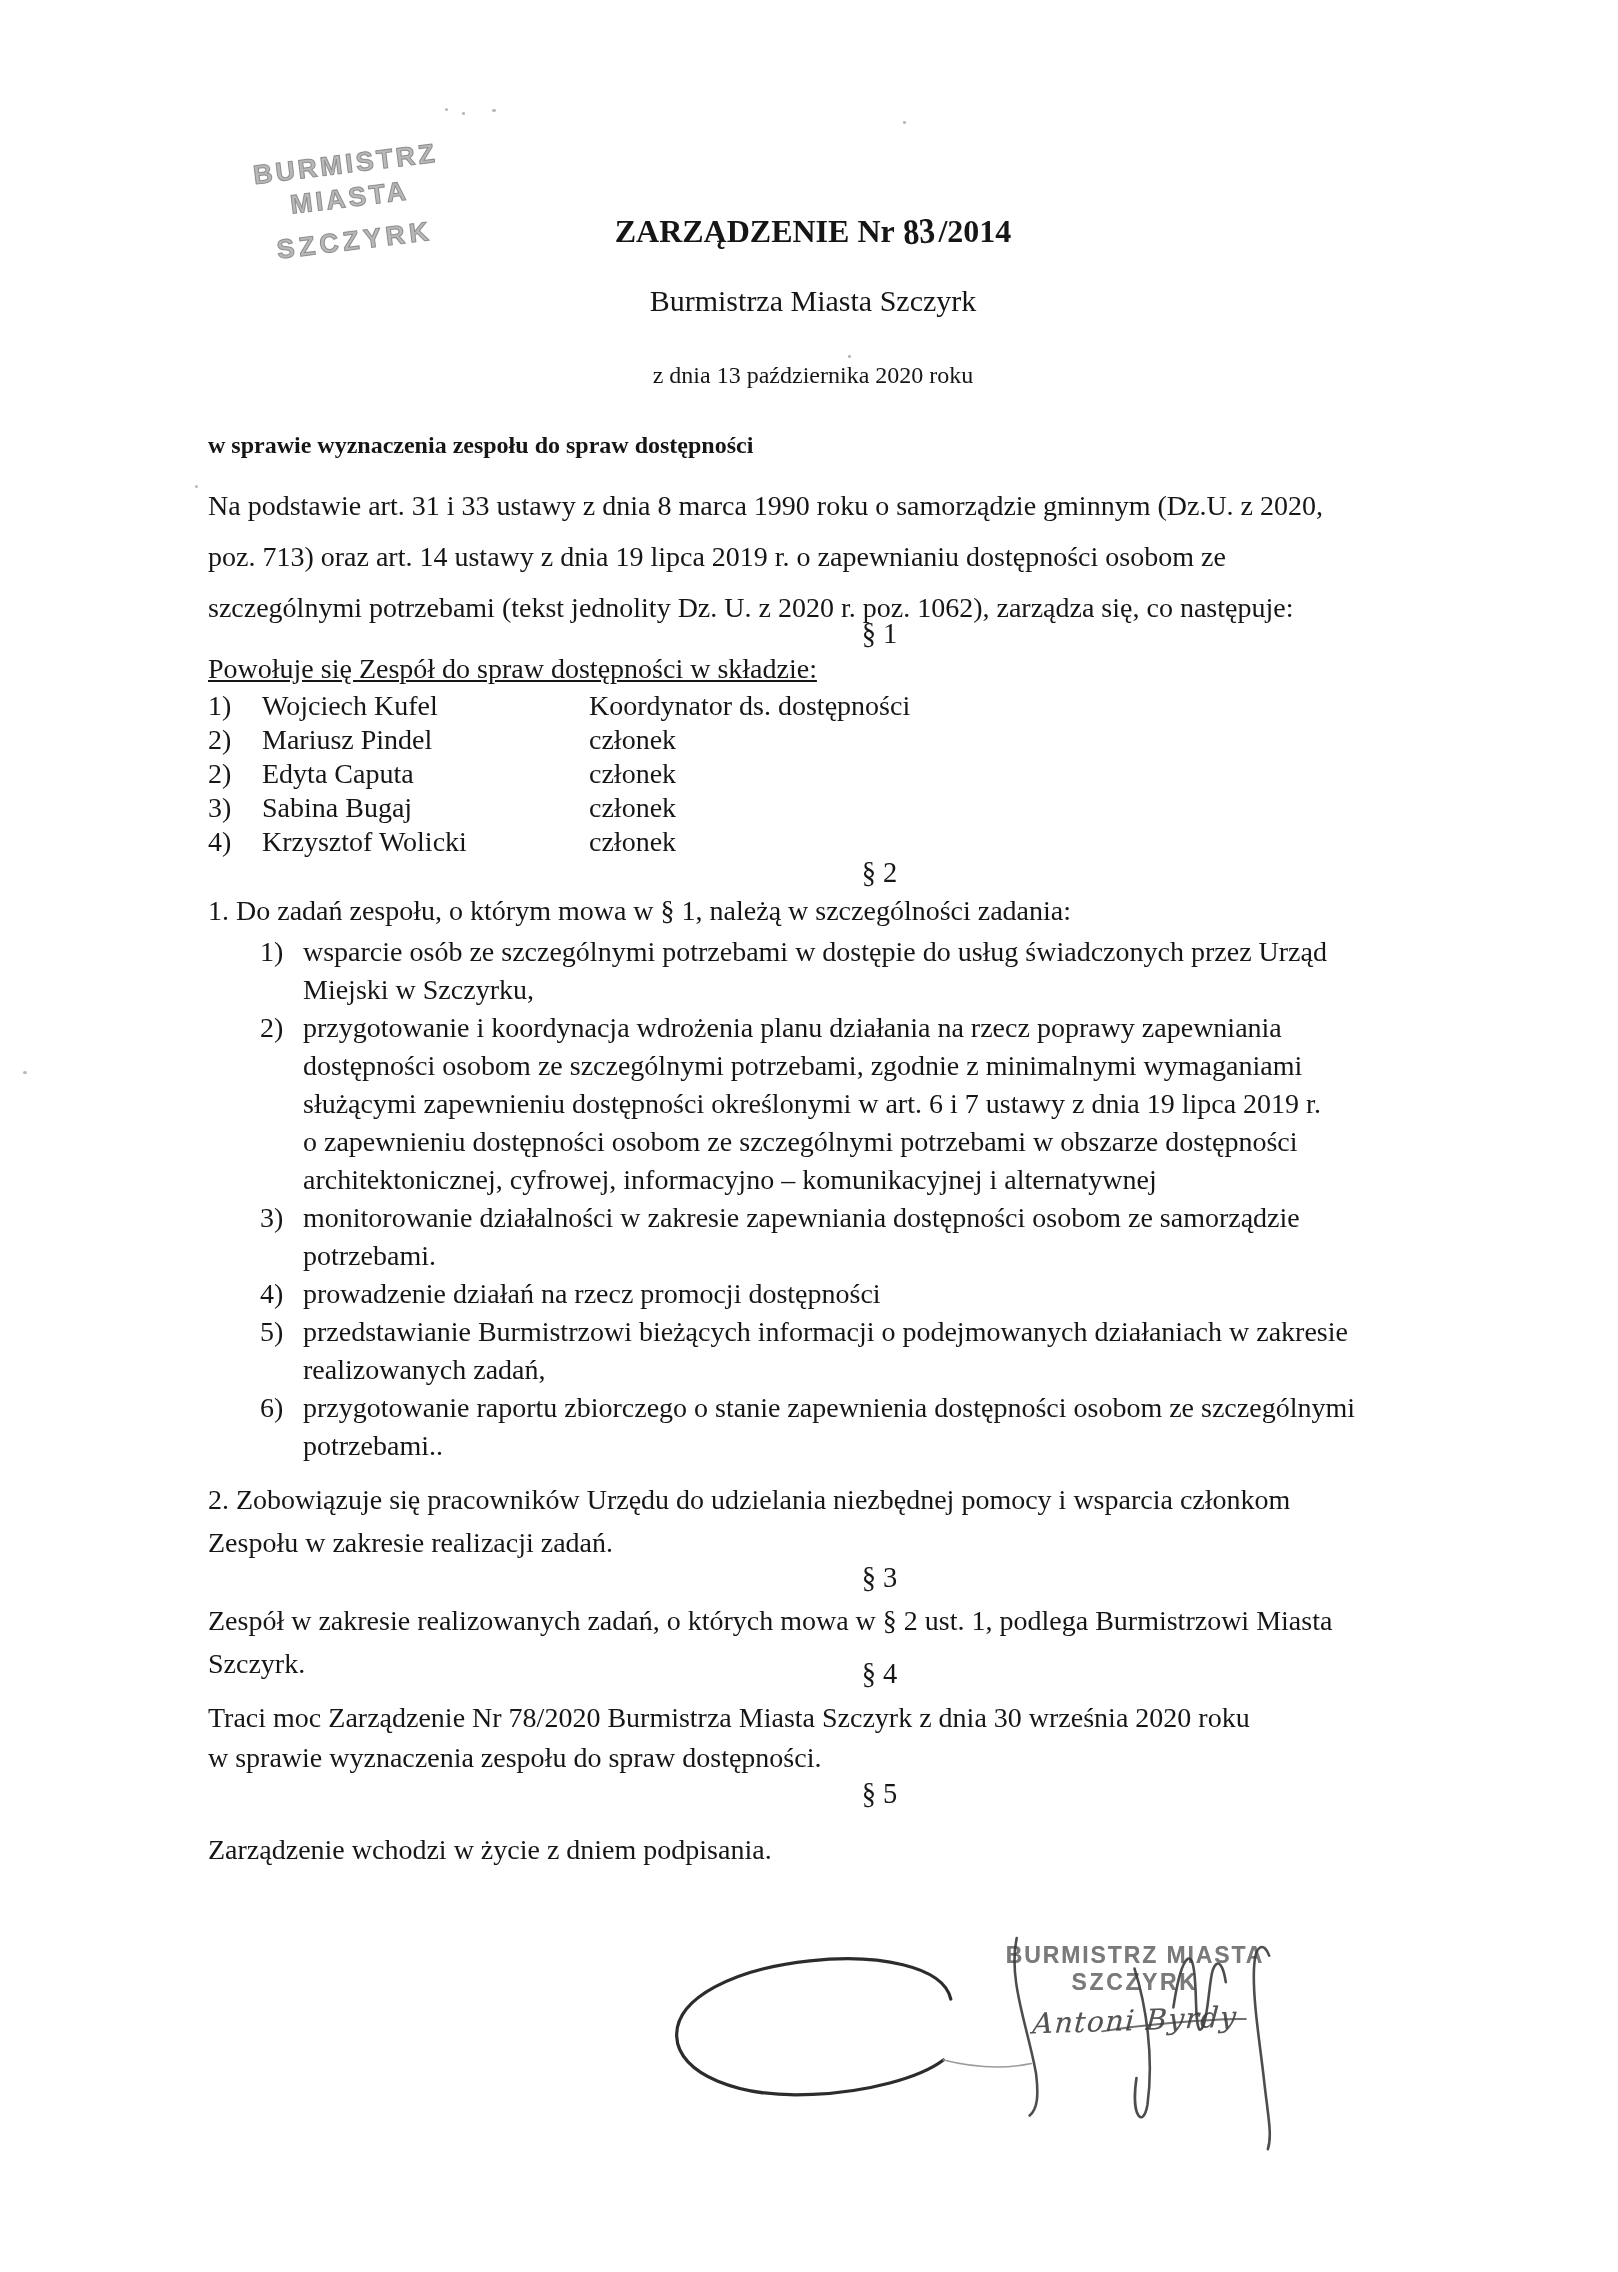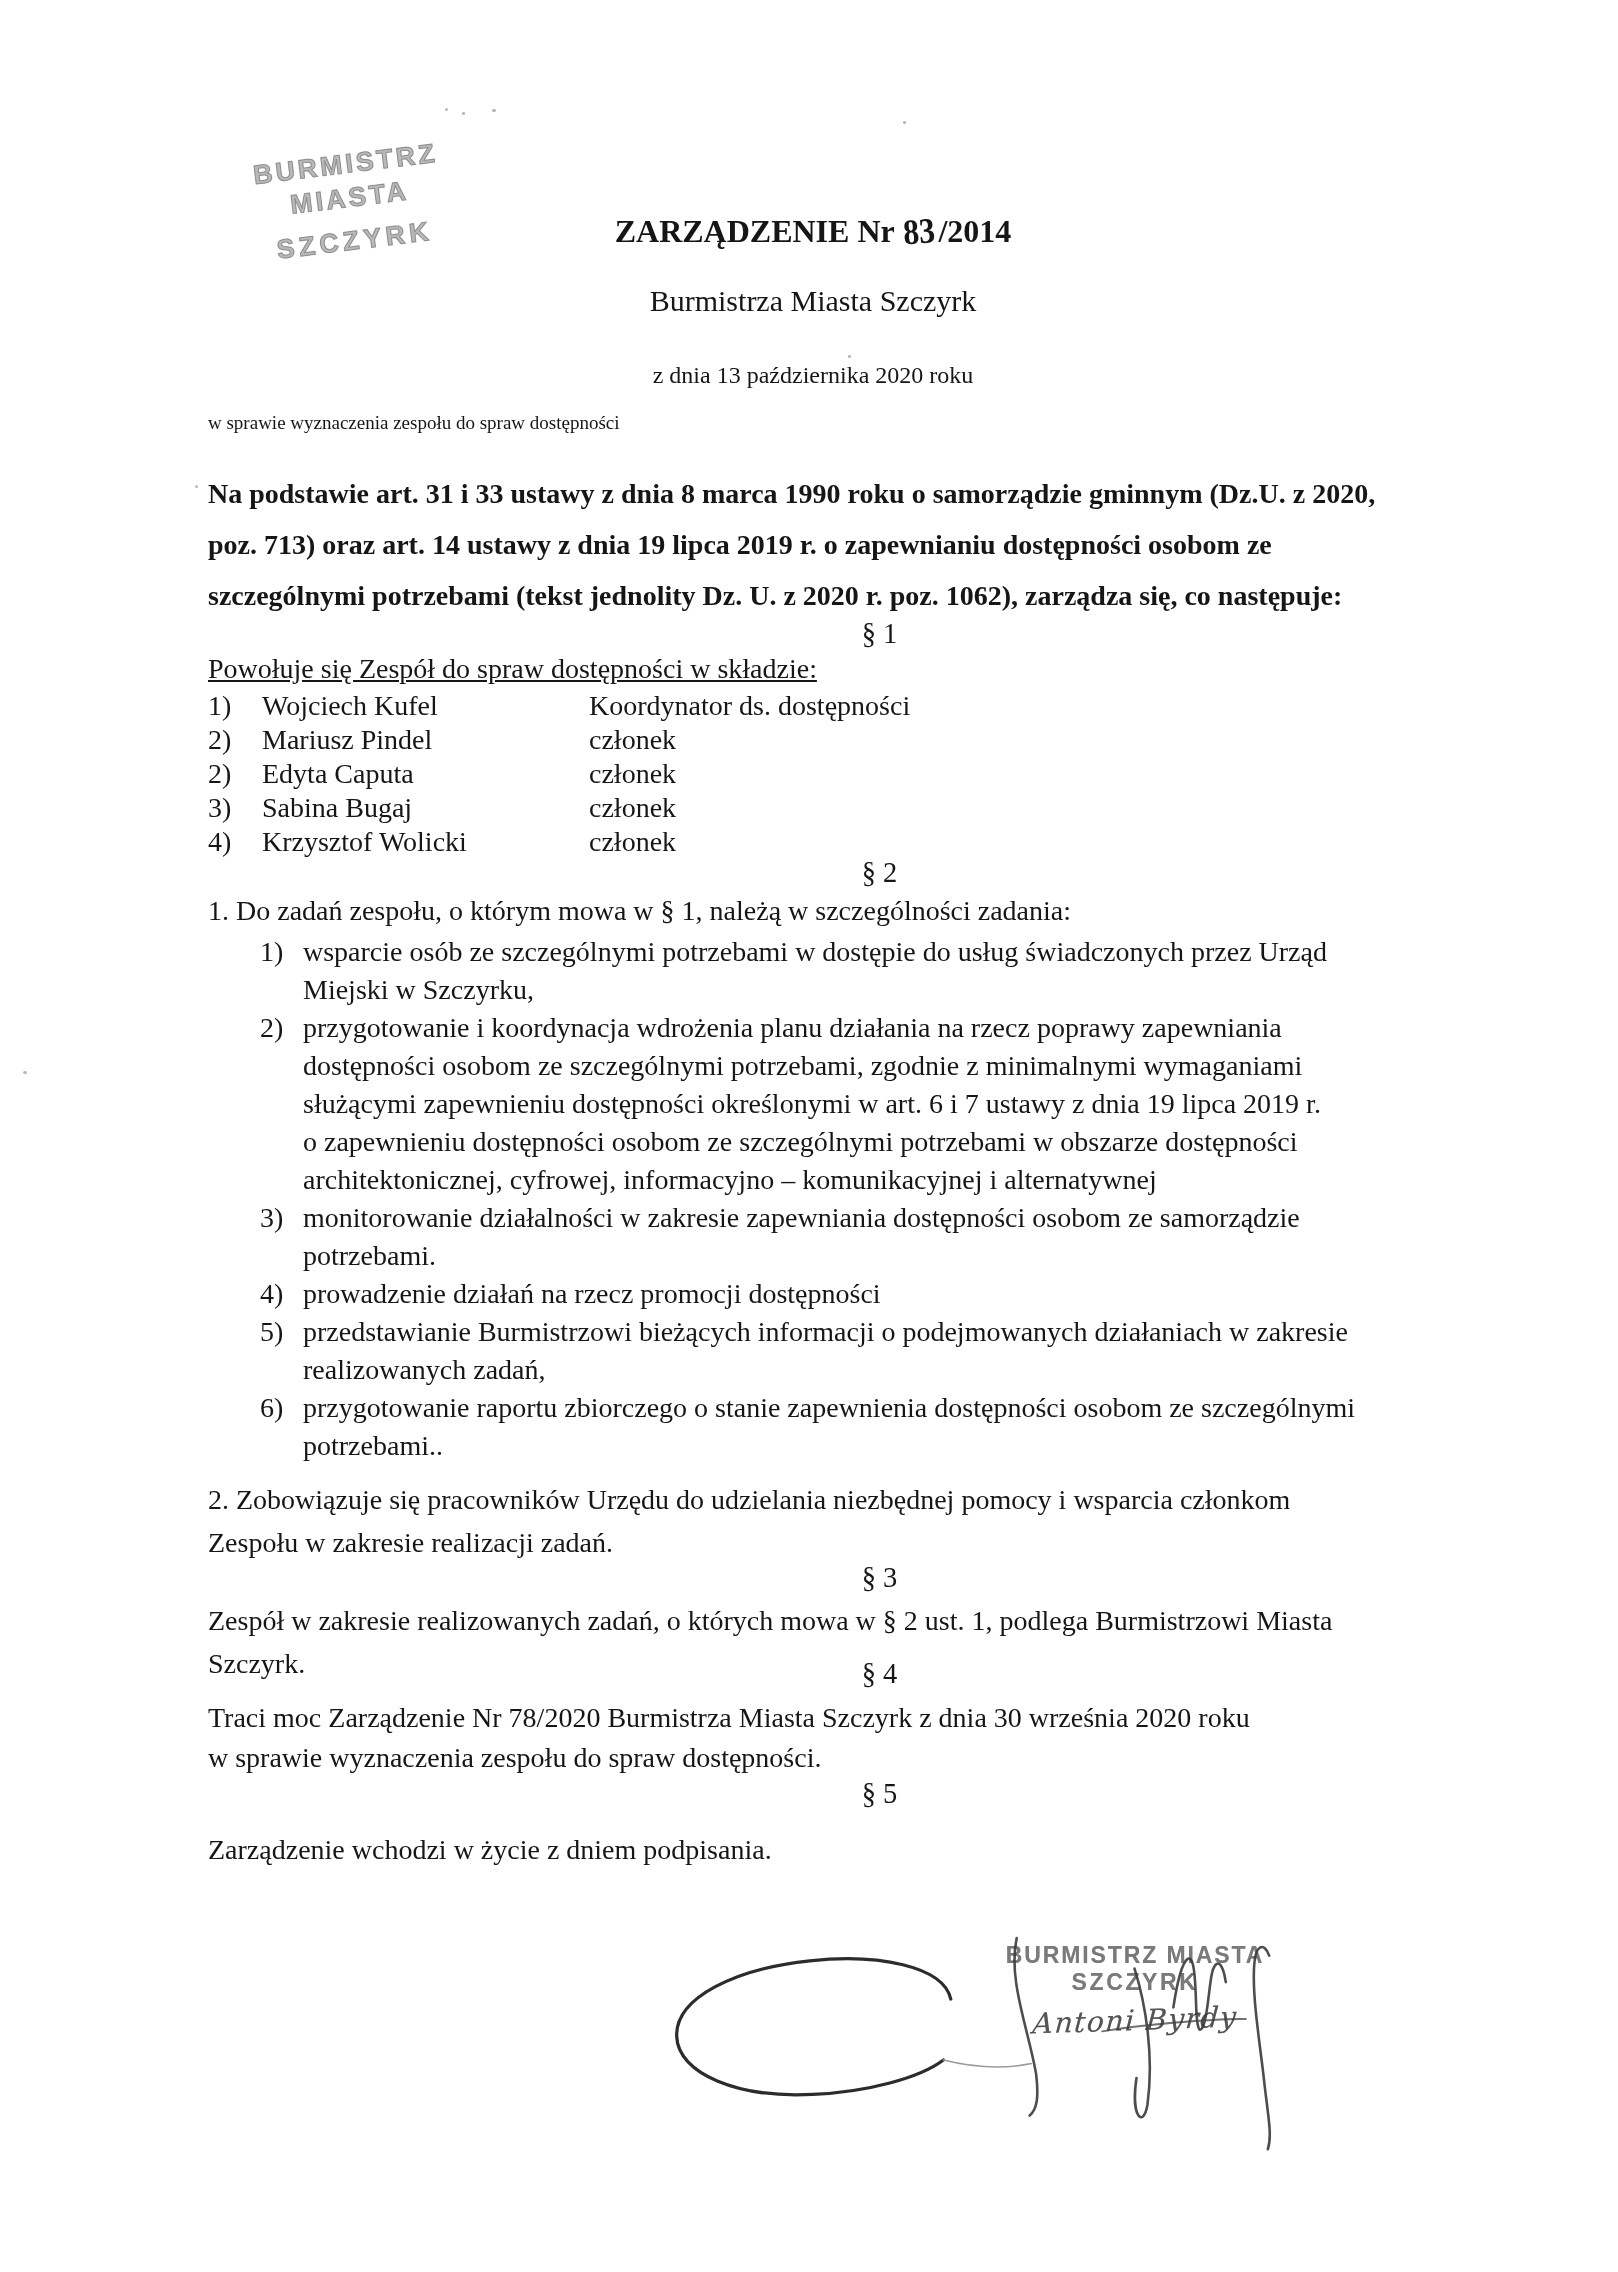--- a/index.html
+++ b/index.html
@@ -24,26 +24,26 @@
   }
   .stamp-tl .l1 { font-size:26.6px; font-weight:bold; letter-spacing:3.2px; line-height:34px; }
   .stamp-tl .l2 { font-size:26.6px; font-weight:bold; letter-spacing:4.5px; line-height:34px; margin-top:9px; }
 
   
   .header { position:absolute; left:208px; top:213px; width:1210px; }
   .title  { text-align:center; font-size:32px; font-weight:bold; line-height:36px; white-space:nowrap; }
   .hand-num { display:inline-block; transform:rotate(-4deg) scaleY(1.12); margin:0 3.9px 0 7.8px; }
   .subtitle { text-align:center; font-size:30px; line-height:36px; margin-top:34px; white-space:nowrap; }
   .dateline { text-align:center; font-size:24px; line-height:36px; margin-top:38px; white-space:nowrap; }
-  .subject  { font-size:19px; font-weight:normal; line-height:35px; margin-top:12px; white-space:nowrap; }
+  .subject  { font-size:24px; font-weight:bold; line-height:35px; margin-top:35px; white-space:nowrap; }
 
   
   .block { position:absolute; left:208px; width:1216px; font-size:28px; }
   .line  { white-space:nowrap; }
-  .intro { top:468px;font-weight:bold; }
+  .intro { top:480px; }
   .intro .line { line-height:51px; }
 
   .marker { text-align:center; padding-left:127px; font-size:28.5px; line-height:32px; }
 
   .s1 { top:616px; }
   .s1 .marker { line-height:35px; }
   .s1 .lead { line-height:34px; margin-top:1.3px; white-space:nowrap;text-decoration:underline; }
   .members { margin-top:2.6px; }
   .member-row { display:flex; line-height:34px; }
   .m-no   { flex:none; width:54px; }

